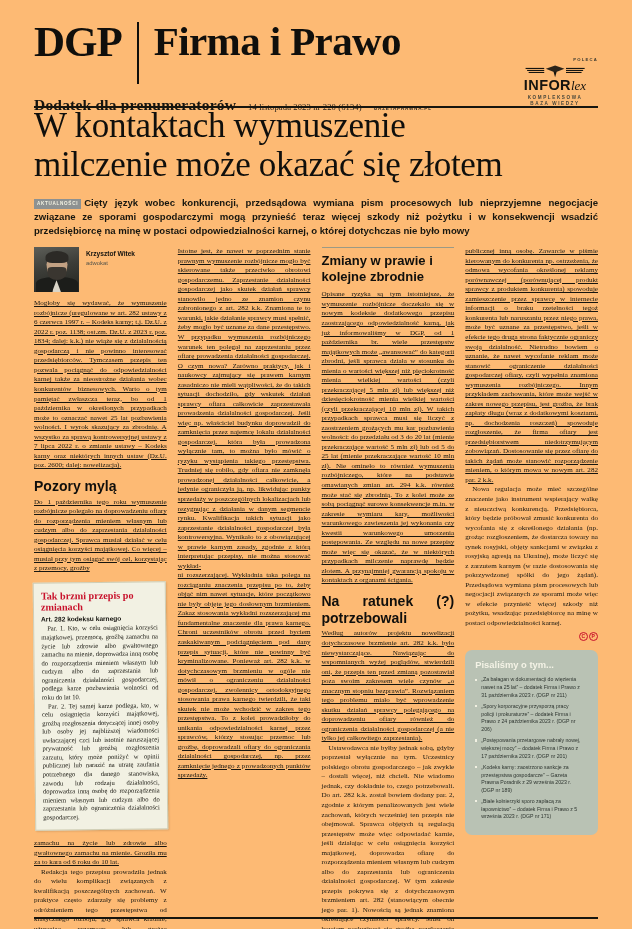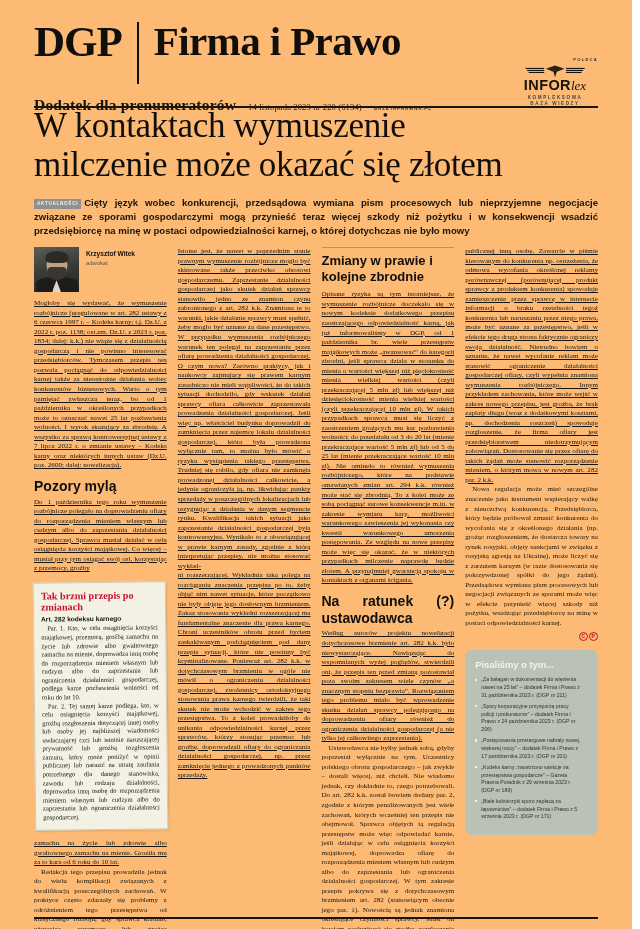--- a/index.html
+++ b/index.html
@@ -497,21 +497,21 @@
         <p class="noindent">Istotne jest, że nawet w poprzednim stanie prawnym wymuszenie rozbójnicze mogło być skierowane także przeciwko obrotowi gospodarczemu. Zaprzestanie działalności gospodarczej jako skutek działań sprawcy stanowiło jedno ze znamion czynu zabronionego z art. 282 k.k. Znamiona te to warunki, jakie działanie sprawcy musi spełnić, żeby mogło być uznane za dane przestępstwo. W przypadku wymuszenia rozbójniczego warunek ten polegał na zaprzestaniu przez ofiarę prowadzenia działalności gospodarczej. O czym nowa? Zarówno praktycy, jak i naukowcy zajmujący się prawem karnym zasadniczo nie mieli wątpliwości, że do takich sytuacji dochodziło, gdy wskutek działań sprawcy ofiara całkowicie zaprzestawała prowadzenia działalności gospodarczej. Jeśli więc np. właściciel budynku doprowadził do zamknięcia przez najemcę lokalu działalności gospodarczej, która była prowadzona wyłącznie tam, to można było mówić o ryzyku wystąpienia takiego przestępstwa. Trudniej się robiło, gdy ofiara nie zamknęła prowadzonej działalności całkowicie, a jedynie ograniczyła ją, np. likwidując punkty sprzedaży w poszczególnych lokalizacjach lub rezygnując z działania w danym segmencie rynku. Kwalifikacja takich sytuacji jako zaprzestanie działalności gospodarczej była kontrowersyjna. Wynikało to z obowiązującej w prawie karnym zasady, zgodnie z którą interpretując przepisy, nie można stosować wykład-</p>
         <p class="noindent">ni rozszerzającej. Wykładnia taka polega na rozciąganiu znaczenia przepisu po to, żeby objąć nim nawet sytuacje, które początkowo nie były objęte jego dosłownym brzmieniem. Zakaz stosowania wykładni rozszerzającej ma fundamentalne znaczenie dla prawa karnego. Chroni uczestników obrotu przed byciem zaskakiwanym podciągnięciem pod dany przepis sytuacji, które nie powinny być kryminalizowane. Ponieważ art. 282 k.k. w dotychczasowym brzmieniu w ogóle nie mówił o ograniczeniu działalności gospodarczej, zwolennicy ortodoksyjnego stosowania prawa karnego twierdzili, że taki skutek nie może wchodzić w zakres tego przestępstwa. To z kolei prowadziłoby do unikania odpowiedzialności karnej przez sprawców, którzy stosując przemoc lub groźbę, doprowadzali ofiary do ograniczania działalności gospodarczej, np. przez zamknięcie jednego z prowadzonych punktów sprzedaży.</p>
       </div>
     </div>
 
     <div class="col">
       <hr class="rule-thin">
       <div class="subhead-big">Zmiany w prawie i kolejne zbrodnie</div>
       <div class="bodytext">
         <p class="noindent">Opisane ryzyka są tym istotniejsze, że wymuszenie rozbójnicze doczekało się w nowym kodeksie dodatkowego przepisu zaostrzającego odpowiedzialność karną, jak już informowaliśmy w DGP, od 1 października br. wiele przestępstw majątkowych może „awansować” do kategorii zbrodni, jeśli sprawca działa w stosunku do mienia o wartości większej niż pięciokrotność mienia wielkiej wartości (czyli przekraczającej 5 mln zł) lub większej niż dziesięciokrotność mienia wielkiej wartości (czyli przekraczającej 10 mln zł). W takich przypadkach sprawca musi się liczyć z zaostrzeniem grożących mu kar pozbawienia wolności: do przedziału od 3 do 20 lat (mienie przekraczające wartość 5 mln zł) lub od 5 do 25 lat (mienie przekraczające wartość 10 mln zł). Nie omineło to również wymuszenia rozbójniczego, które na podstawie omawianych zmian art. 294 k.k. również może stać się zbrodnią. To z kolei może ze sobą pociągnąć surowe konsekwencje m.in. w zakresie wymiaru kary, możliwości warunkowego zawieszenia jej wykonania czy kwestii warunkowego umorzenia postępowania. Ze względu na nowe przepisy może więc się okazać, że w niektórych przypadkach milczenie naprawdę będzie złotem. A przynajmniej gwarancją spokoju w kontaktach z organami ścigania.</p>
-        <div class="subhead">Na ratunek (?) ustawodawca</div>
+        <div class="subhead">Na ratunek (?) potrzebowali</div>
         <p class="noindent">Według autorów projektu nowelizacji dotychczasowe brzmienie art. 282 k.k. było niewystarczające. Nawiązując do wspomnianych wyżej poglądów, stwierdzili oni, że przepis ten przed zmianą pozostawiał poza swoim zakresem wiele czynów „o znacznym stopniu bezprawia”. Rozwiązaniem tego problemu miało być wprowadzenie skutku działań sprawcy polegającego na doprowadzeniu ofiary również do ograniczenia działalności gospodarczej (a nie tylko jej całkowitego zaprzestania).</p>
         <p>Ustawodawca nie byłby jednak sobą, gdyby poprzestał wyłącznie na tym. Uczestnicy polskiego obrotu gospodarczego – jak zwykle – dostali więcej, niż chcieli. Nie wiadomo jednak, czy dokładnie to, czego potrzebowali. Do art. 282 k.k. został bowiem dodany par. 2, zgodnie z którym penalizowanych jest wiele zachowań, których wcześniej ten przepis nie obejmował. Sprawca objętych tą regulacją przestępstw może więc odpowiadać karnie, jeśli działając w celu osiągnięcia korzyści majątkowej, doprowadza ofiarę do rozporządzenia mieniem własnym lub cudzym albo do zaprzestania lub ograniczenia działalności gospodarczej. W tym zakresie przepis pokrywa się z dotychczasowym brzmieniem art. 282 (stanowiącym obecnie jego par. 1). Nowością są jednak znamiona określające czynności sprawcy. Musi on bowiem posługiwać się groźbą rozgłoszenia wiadomości uwłaczającej czci lub istotnie naruszającej prywatność. Ta wiadomość musi odnosić się do innej osoby (lub osoby najbliższej dla tej osoby). Groźba sprawcy może się też odnosić do rozgłoszenia zarzutu, który może poniżyć w opinii publicznej lub narazić na utratę zaufania potrzebnego dla danego stanowiska, zawodu lub rodzaju działalności. Ten zarzut również powinien się odnosić do innej osoby (lub osoby najbliż-</p>
       </div>
     </div>
 
     <div class="col">
       <div class="bodytext">
         <p class="noindent">publicznej inną osobę. Zawarcie w piśmie kierowanym do konkurenta np. ostrzeżenia, że odmowa wycofania określonej reklamy porównawczej (porównującej produkt sprawcy z produktem konkurenta) spowoduje zamieszczenie przez sprawcę w internecie informacji o braku rzetelności tegoż konkurenta lub naruszaniu przez niego prawa, może być uznane za przestępstwo, jeśli w efekcie tego druga strona faktycznie ograniczy swoją działalność. Nietrudno bowiem o uznanie, że nawet wycofanie reklam może stanowić ograniczenie działalności gospodarczej ofiary, czyli wypełnia znamiona wymuszenia rozbójniczego. Innym przykładem zachowania, które może wejść w zakres nowego przepisu, jest groźba, że brak zapłaty długu (wraz z dodatkowymi kosztami, np. dochodzenia roszczeń) spowoduje rozgłoszenie, że firma ofiary jest przedsiębiorstwem niedotrzymującym zobowiązań. Dostosowanie się przez ofiarę do takich żądań może stanowić rozporządzenie mieniem, o którym mowa w nowym art. 282 par. 2 k.k.</p>
         <p>Nowa regulacja może mieć szczególne znaczenie jako instrument wspierający walkę z nieuczciwą konkurencją. Przedsiębiorca, który będzie próbował zmusić konkurenta do wycofania się z określonego działania (np. grożąc rozgłoszeniem, że dostarcza towary na rynek rosyjski, objęty sankcjami w związku z rosyjską agresją na Ukrainę), może liczyć się z zarzutem karnym (w razie dostosowania się pokrzywdzonej spółki do jego żądań). Przedsądowa wymiana pism procesowych lub negocjacji związanych ze sporami może więc w efekcie przynieść więcej szkody niż pożytku, wsadzając przedsiębiorcę na minę w postaci odpowiedzialności karnej.</p>
       </div>

